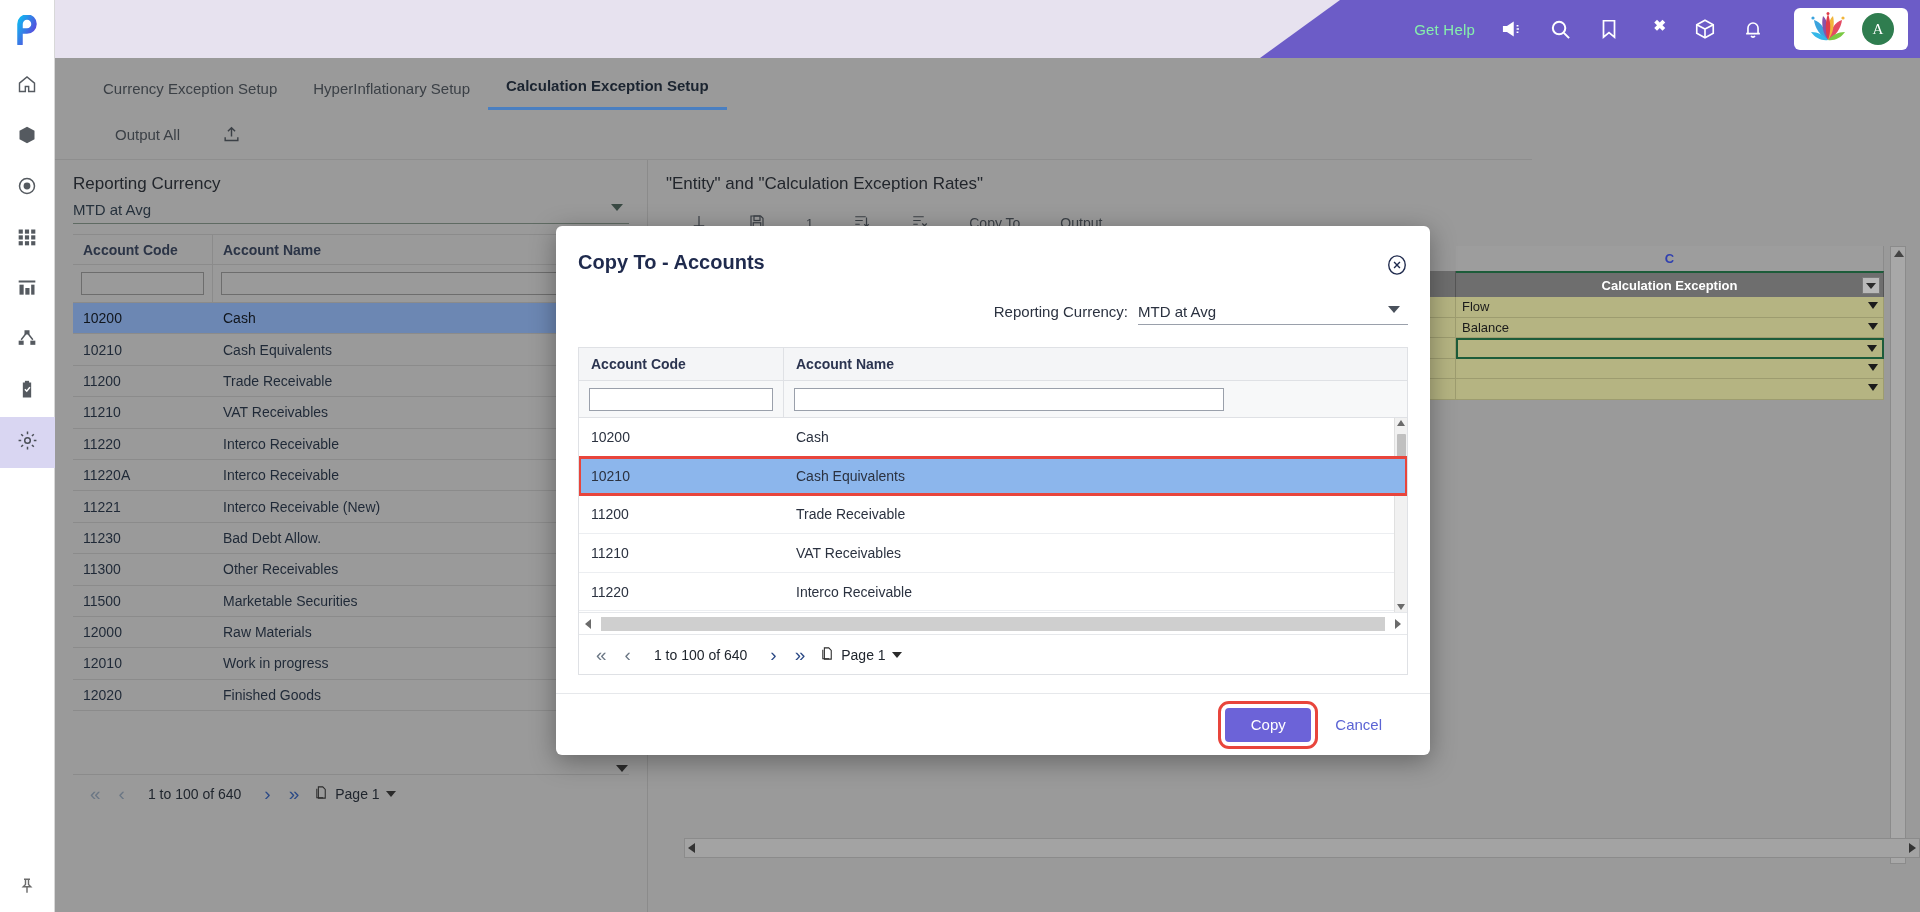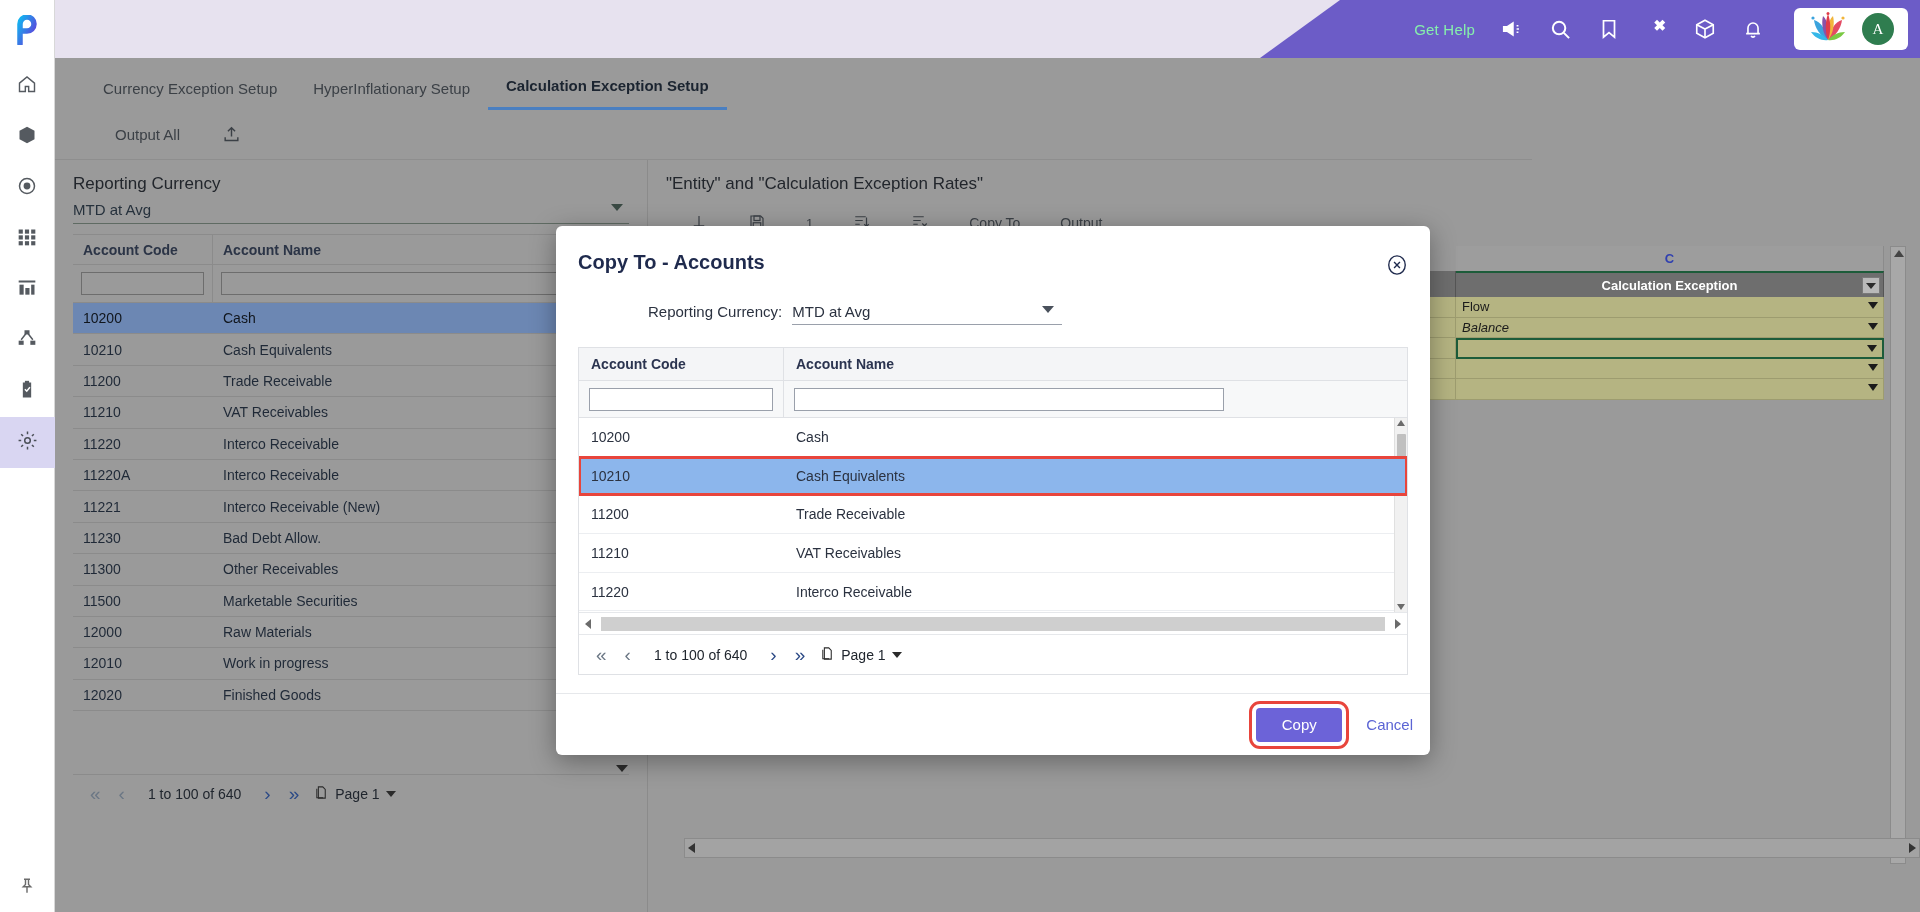--- a/index.html
+++ b/index.html
@@ -192,21 +192,21 @@
     box-shadow: 0 6px 26px rgba(0,0,0,.35);
     display: flex; flex-direction: column;
   }
   .modal-head { height: 72px; display: flex; align-items: center; padding: 0 22px; position: relative; }
   .modal-title { font-size: 20px; font-weight: bold; color: #1f2a4d; }
   .modal-close {
     position: absolute; right: 22px; top: 28px; width: 22px; height: 22px; cursor: pointer;
     color: #1f2a4d;
   }
   .modal-body { flex: 1; padding: 0 22px; }
-  .mrow-currency { display: flex; align-items: center; gap: 10px; padding-left: 70px; margin-bottom: 22px; }
+  .mrow-currency { display: flex; align-items: center; gap: 10px; padding-left: 70px; margin-bottom: 22px; justify-content: flex-end; }
   .mrow-currency .lbl { font-size: 15px; color: #2b3240; }
   .msel {
     width: 270px; border-bottom: 1px solid #9aa0ab; height: 27px; position: relative;
     display: flex; align-items: center; cursor: pointer;
   }
   .msel .v { font-size: 15px; color: #2b3240; }
   .msel .caret { position:absolute; right:8px; top:8px; width:0;height:0;
     border-left:6px solid transparent;border-right:6px solid transparent;border-top:7px solid #4a515c; }
 
   .mgrid { border: 1px solid #dfe1e5; width: 100%; }
@@ -229,21 +229,21 @@
   .mvthumb { position:absolute; top:16px; left:2px; width:9px; height:42px; background:#c0c0c0; border-radius:1px;}
   .mv-up { position:absolute; top:2px; left:2px; width:0;height:0;border-left:4px solid transparent;border-right:4px solid transparent;border-bottom:6px solid #6b6b6b;}
   .mv-dn { position:absolute; bottom:2px; left:2px; width:0;height:0;border-left:4px solid transparent;border-right:4px solid transparent;border-top:6px solid #6b6b6b;}
   .mhscroll { height: 22px; border-top: 1px solid #e6e8eb; background:#fff; display:flex; align-items:center; padding: 0 6px; }
   .mhtrack { flex:1; height: 14px; background:#cfcfcf; margin: 0 10px; }
   .mh-l { width:0;height:0;border-top:5px solid transparent;border-bottom:5px solid transparent;border-right:6px solid #6b6b6b; }
   .mh-r { width:0;height:0;border-top:5px solid transparent;border-bottom:5px solid transparent;border-left:6px solid #6b6b6b; }
   .mpager { display:flex; align-items:center; height: 40px; border-top:1px solid #e6e8eb; padding-left: 8px; }
   .modal-foot {
     height: 62px; border-top: 1px solid #e6e8eb; display: flex; align-items: center;
-    justify-content: flex-end; gap: 18px; padding-right: 11px;
+    justify-content: flex-end; gap: 18px; padding-right: 42px;
   }
   .btn-copy {
     background: #6c63d8; color: #fff; border: none; border-radius: 4px;
     width: 86px; height: 34px; font-size: 15px; cursor: pointer;
     font-family: "Liberation Sans", sans-serif;
   }
   .btn-copy-wrap { outline: 3px solid #e8453c; outline-offset: 4px; border-radius: 4px; display:inline-flex; }
   .btn-cancel { background: none; border: none; color: #5b64d4; font-size: 15px; cursor: pointer;
     font-family: "Liberation Sans", sans-serif; }
 </style>
@@ -573,21 +573,21 @@
       <div id="ss-rows">
           <div class="ss-row">
             <div class="ss-c" style="width: 790px;"></div>
             <div class="ss-c" style="width: 428px;">
               <span>Flow</span>
               <span class="dd"></span>
             </div>
           </div>
           <div class="ss-row">
             <div class="ss-c" style="width: 790px;"></div>
-            <div class="ss-c" style="width: 428px; font-style: italic;">
+            <div class="ss-c" style="width: 428px;">
               <span>Balance</span>
               <span class="dd"></span>
             </div>
           </div>
           <div class="ss-row">
             <div class="ss-c" style="width: 790px;"></div>
             <div class="ss-c active" style="width: 428px;">
               <span></span>
               <span class="dd"></span>
             </div>

